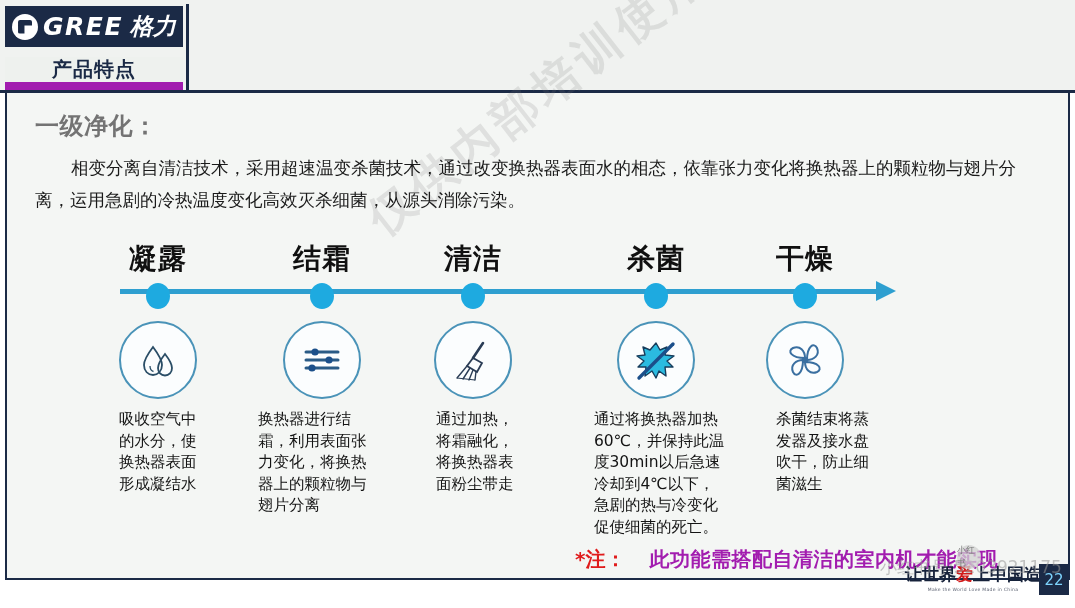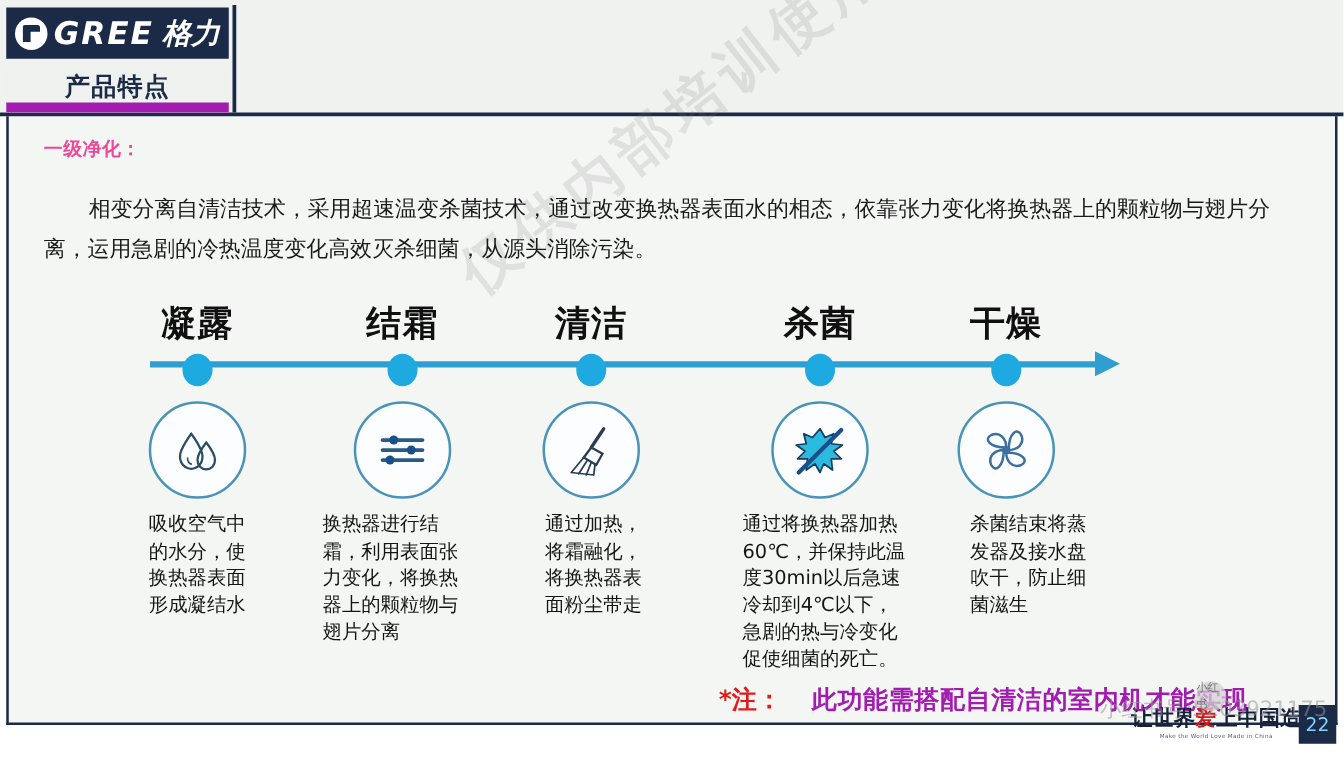--- a/index.html
+++ b/index.html
@@ -88,21 +88,21 @@
     border-left: 2px solid #1b2a46;
     border-right: 2px solid #1b2a46;
   }
 
   
   .subtitle-row {
     position: absolute; left: 35px; top: 110px;
     display: flex; align-items: baseline; z-index: 4;
   }
   .subtitle-red {
-    color: #ec4899; font-size: 15px; font-weight: bold;
+    color: #737373; font-size: 24px; font-weight: bold;
     letter-spacing: 0.5px;
   }
   .subtitle-black {
     color: #1a1a1a; font-size: 19px; font-weight: bold;
     margin-left: 26px; letter-spacing: 0.5px;
   }
 
   
   .paragraph {
     position: absolute; left: 35px; top: 152px;

